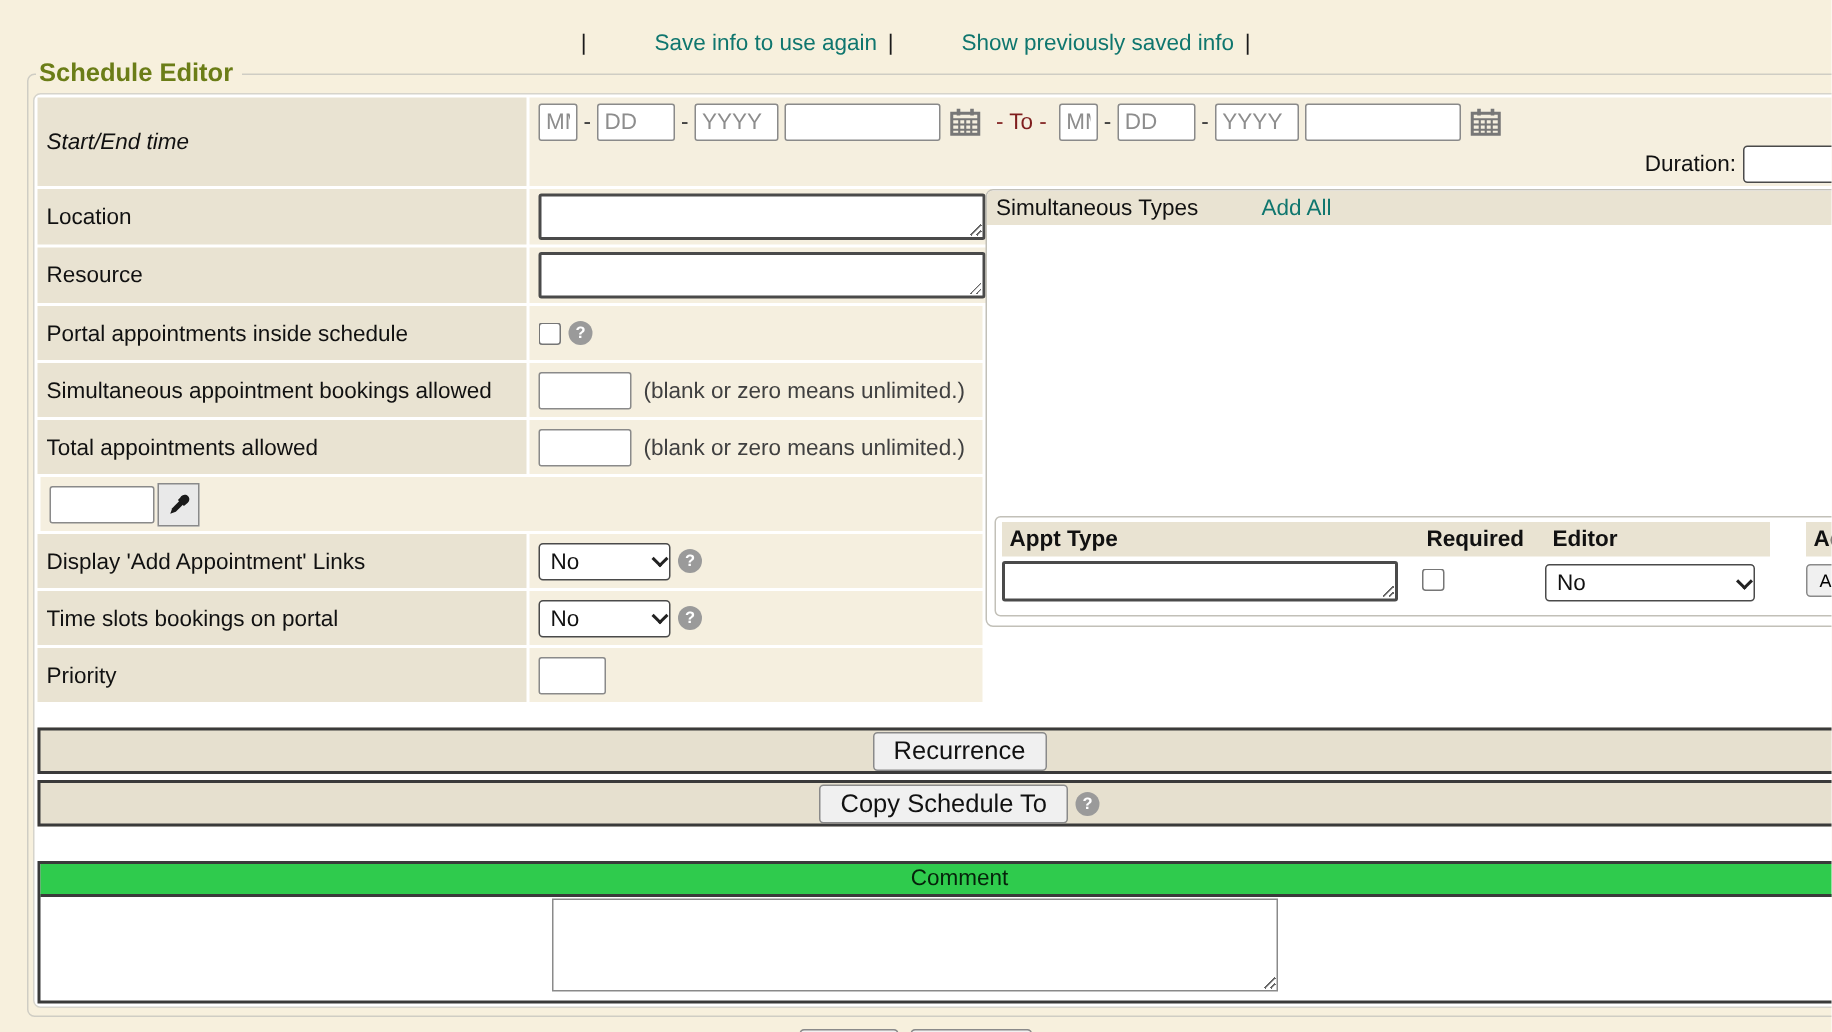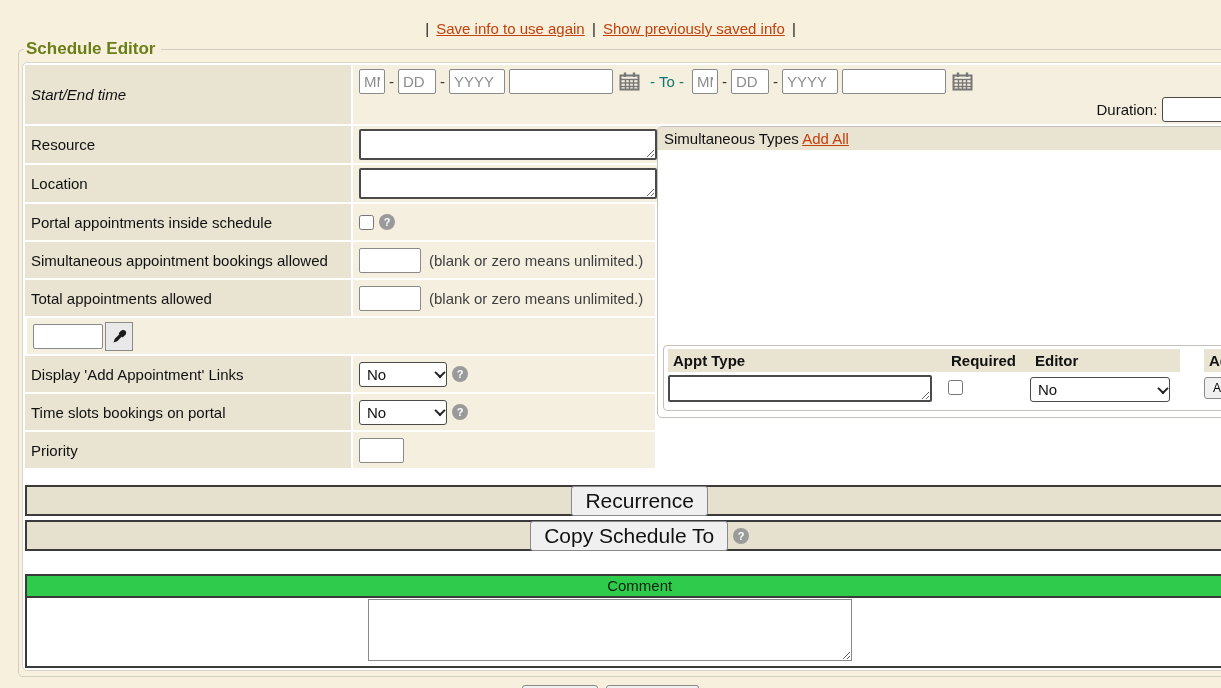--- a/index.html
+++ b/index.html
@@ -3,21 +3,21 @@
 <meta charset="utf-8">
 <style>
   * { box-sizing: border-box; margin: 0; padding: 0; }
   html,body { width: 1221px; height: 688px; }
   body {
     background: #F7F0DD;
     font-family: "Liberation Sans", sans-serif;
     font-size: 15px;
     color: #111;
   }
-  a { color: #c2410c; text-decoration: underline; cursor: pointer; }
+  a { color: #0f766e; cursor: pointer; margin-left: 38px; }
 
   
   .top-links { text-align: center; padding-top: 20px; font-size: 15px; color:#1a1a1a; }
   .top-links span { margin: 0 3px; }
 
   
   fieldset.editor {
     margin: 2px 14px 0 18px;
     border: 1px solid #cfcdc4;
     border-radius: 5px;
@@ -69,28 +69,28 @@
     border-radius: 2px;
     height: 25px;
     font-family: "Liberation Sans", sans-serif;
     font-size: 15px;
     padding: 0 4px;
     background: #fff;
     color: #111;
   }
   input::placeholder { color: #8d8d8d; opacity: 1; }
   input.w-mm { width: 26px; }
-  input.w-dd { width: 38px; }
+  input.w-dd { width: 52px; }
   input.w-yyyy { width: 56px; }
   input.time-part { width: 104px; }
   input.small-num { width: 62px; }
   input.w-priority { width: 45px; }
   input.color-box { width: 70px; }
   .dash-sep { color: #333; }
-  .to-sep { color: #0f766e; margin: 0 4px; white-space: pre; }
+  .to-sep { color: #7f1d1d; margin: 0 4px; white-space: pre; }
 
   .cal-icon { display: inline-flex; align-items: center; cursor: pointer; margin: 0 2px; }
 
   
   .select-box {
     background: #fff;
     border: 1px solid #4a4a4a;
     border-radius: 3px;
     height: 25px;
     display: inline-flex;
@@ -225,21 +225,21 @@
     justify-content: center;
     margin-top: 4px;
   }
   .action-bar.first { margin-top: 15px; }
 
   .std-btn {
     background: #f0f0f0;
     border: 1px solid #8a8a8a;
     border-radius: 3px;
     font-family: "Liberation Sans", sans-serif;
-    font-size: 21px;
+    font-size: 17px;
     padding: 2px 13px;
     cursor: pointer;
     color: #111;
   }
   .add-btn {
     background: #f0f0f0;
     border: 1px solid #8a8a8a;
     border-radius: 3px;
     font-family: "Liberation Sans", sans-serif;
     font-size: 12px;
@@ -336,28 +336,28 @@
             <span class="chev"></span>
           </span>
         </div>
       </div>
     </div>
 
     <div class="main-flex">
       <div class="left-col">
 
         <div class="frow">
+          <div class="label-cell">Location</div>
+          <div class="input-cell">
+            <textarea class="big-entry" style=""></textarea>
+          </div>
+        </div>
+
+        <div class="frow">
           <div class="label-cell">Resource</div>
-          <div class="input-cell">
-            <textarea class="big-entry" style=""></textarea>
-          </div>
-        </div>
-
-        <div class="frow">
-          <div class="label-cell">Location</div>
           <div class="input-cell">
             <textarea class="big-entry" style=""></textarea>
           </div>
         </div>
 
         <div class="frow">
           <div class="label-cell">Portal appointments inside schedule</div>
           <div class="input-cell">
             <input type="checkbox" style="">
             <span class="q-icon">?</span>

